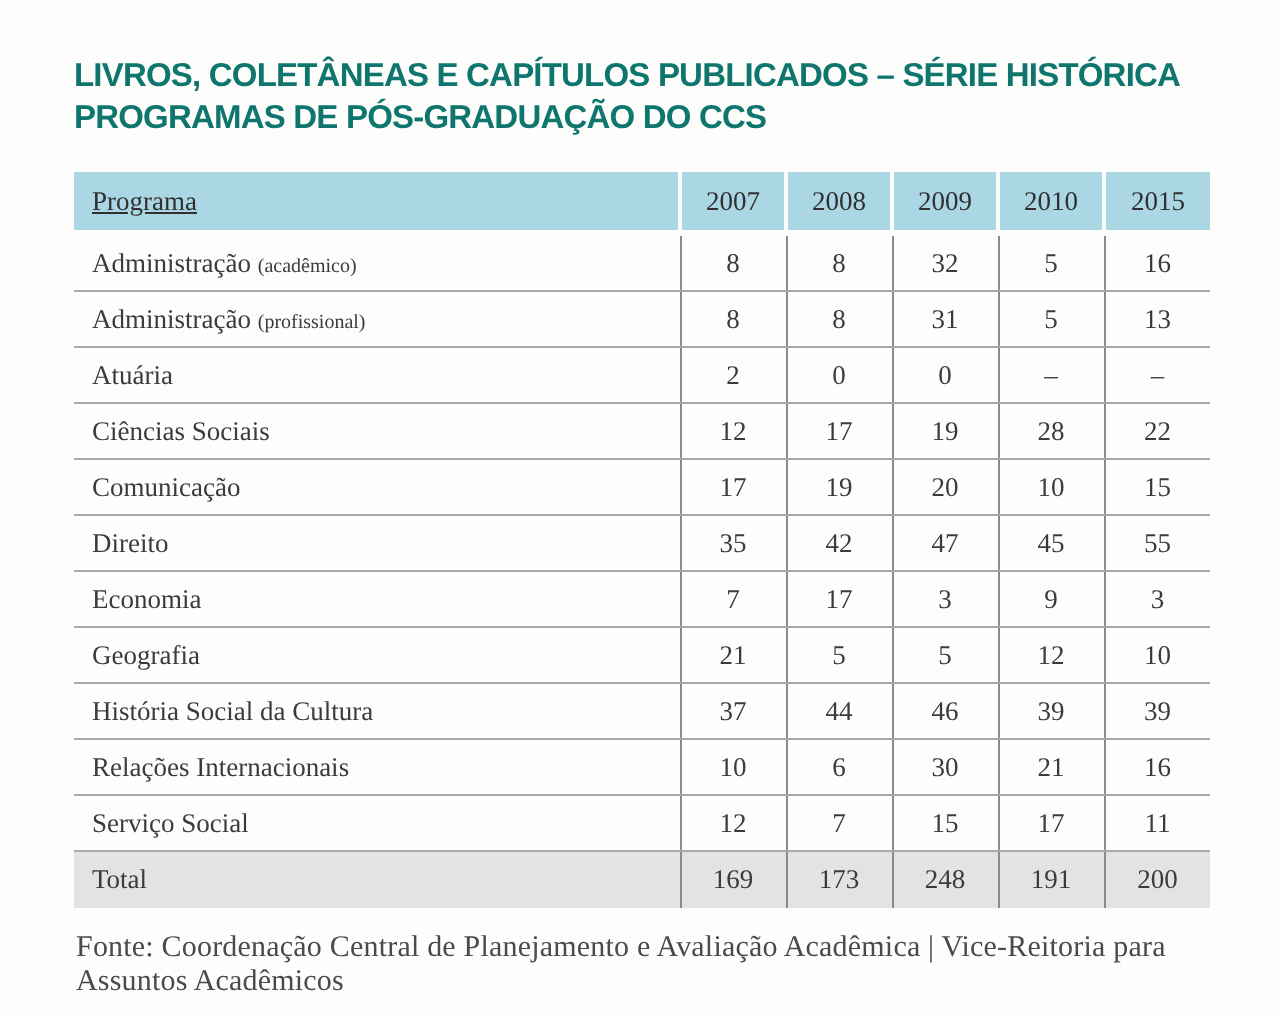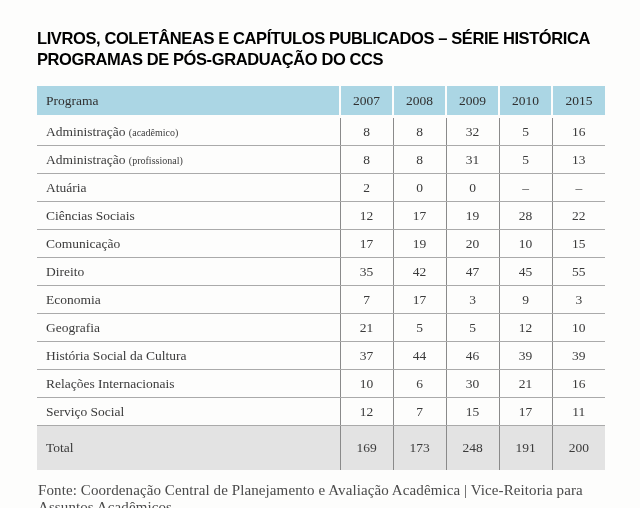--- a/index.html
+++ b/index.html
@@ -11,21 +11,21 @@
     overflow: hidden;
   }
   .page { padding: 28px 35px 0 37px; }
 
   .title {
     font-family: "Liberation Sans", sans-serif;
     font-weight: bold;
     font-size: 16.5px;
     line-height: 21px;
     letter-spacing: -0.4px;
-    color: #000000;
+    color: #0f766e;
     margin: 0 0 16px 0;
     text-transform: uppercase;
   }
 
   table.pubs {
     border-collapse: collapse;
     table-layout: fixed;
     width: 568px;
   }
   col.c-prog { width: 303px; }
@@ -33,41 +33,41 @@
 
   th {
     background: #abd6e4;
     font-weight: normal;
     font-size: 13.5px;
     color: #303030;
     height: 29px;
     padding: 0;
     border-bottom: 3px solid #fdfdfc;
   }
-  th.prog { text-align: left; padding-left: 9px; }
+  th.prog { text-align: left; padding-left: 9px; text-decoration: underline; }
   th.year { text-align: center; }
   th.year { border-left: 2px solid #fdfdfc; }
 
   td {
     height: 27px;
     font-size: 13.5px;
     text-align: center;
     padding: 0;
     border-bottom: 1px solid #aaaaaa;
     color: #3b3b3b;
   }
   td.prog { text-align: left; padding-left: 9px; }
   td.num  { border-left: 1px solid #8a8a8a; }
 
   .note { font-size: 10px; }
 
   tr.total td {
     background: #e3e3e3;
     border-bottom: none;
-    height: 44px;
+    height: 28px;
     font-family: Liberation Serif, serif;
   }
 
   .fonte {
     font-size: 15px;
     color: #4a4a4a;
     margin: 12px 0 0 1px;
     letter-spacing: 0.1px;
   }
 </style>

